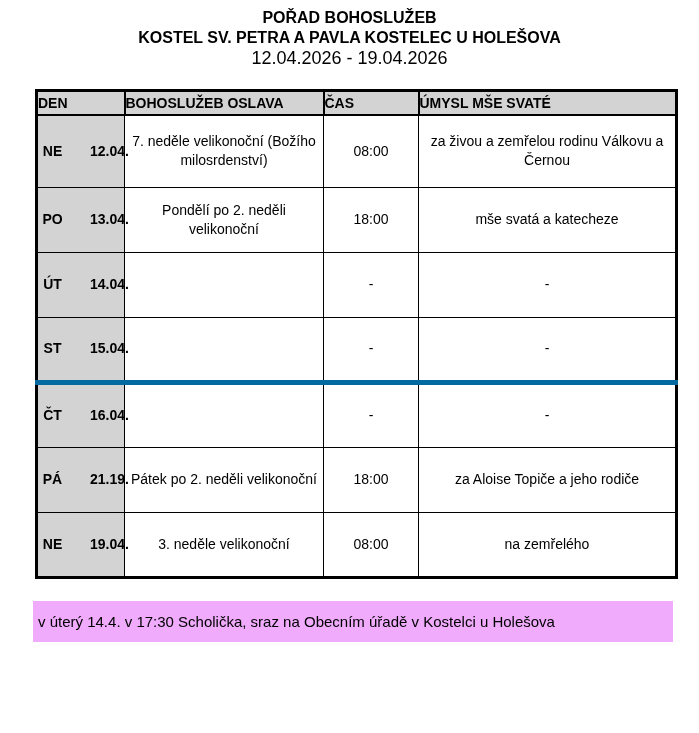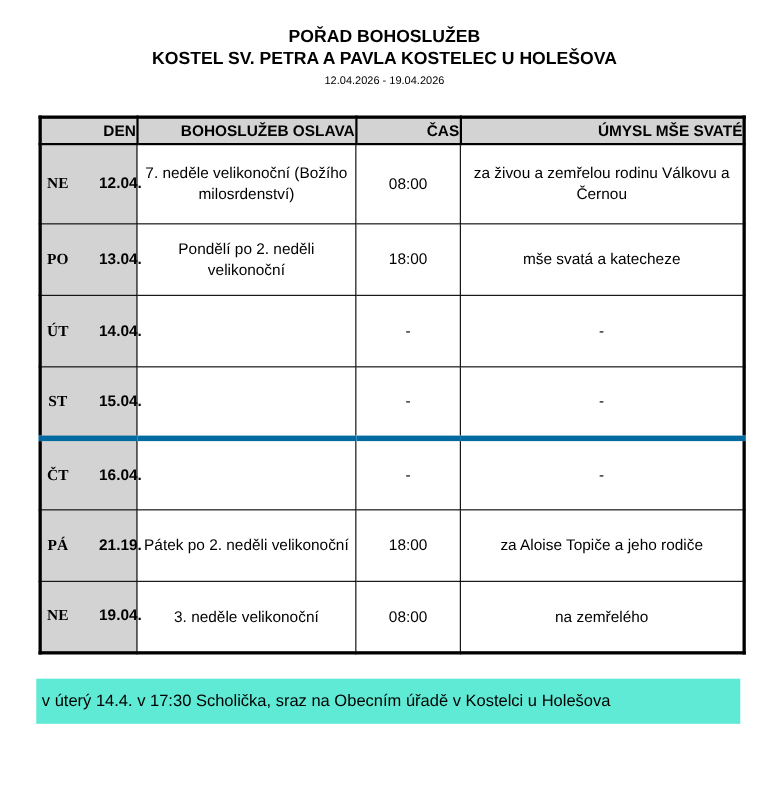--- a/index.html
+++ b/index.html
@@ -12,30 +12,30 @@
     color: #000000;
     -webkit-font-smoothing: antialiased;
   }
   .page {
     position: relative;
     width: 699px;
     height: 733px;
     overflow: hidden;
   }
   .doc-header {
-    padding-top: 24px;
+    padding-top: 8px;
     text-align: center;
   }
   .doc-title, .doc-subtitle {
     font-size: 16px;
     font-weight: bold;
     line-height: 20px;
   }
   .doc-daterange {
-    font-size: 10px;
+    font-size: 18px;
     line-height: 20px;
   }
   table.schedule {
     border-collapse: collapse;
     table-layout: fixed;
     width: 640px;
     margin: 21px 0 0 35px;
     border: 3px solid #000000;
   }
   col.c-den   { width: 88px; }
@@ -43,21 +43,21 @@
   col.c-cas   { width: 95px; }
   col.c-umysl { width: 258px; }
   table.schedule th {
     background: #d3d3d3;
     font-size: 14px;
     font-weight: bold;
     height: 20px;
     border: 2px solid #000000;
     border-top: none;
     padding: 1px 0;
-    text-align: right;
+    text-align: left;
   }
   table.schedule td {
     border: 1px solid #000000;
     font-size: 14px;
     text-align: center;
     vertical-align: middle;
     padding: 0 2px;
     line-height: 19px;
   }
   table.schedule tbody tr { height: 65px; }
@@ -68,28 +68,27 @@
     background: #d3d3d3;
     text-align: left;
     font-weight: bold;
     padding-left: 7px;
     white-space: nowrap;
   }
   td.day-cell .day-abbrev {
     display: inline-block;
     min-width: 25px;
     margin-right: 25px;
-    font-family: Liberation Serif, serif;
   }
   .footer-note {
     box-sizing: border-box;
     width: 640px;
     height: 41px;
     margin: 22px 0 0 33px;
-    background: #5eead4;
+    background: #f0abfc;
     display: flex;
     align-items: center;
     padding-left: 5px;
     font-size: 15px;
   }
 </style>
 </head>
 <body>
 
 <div class="page">

